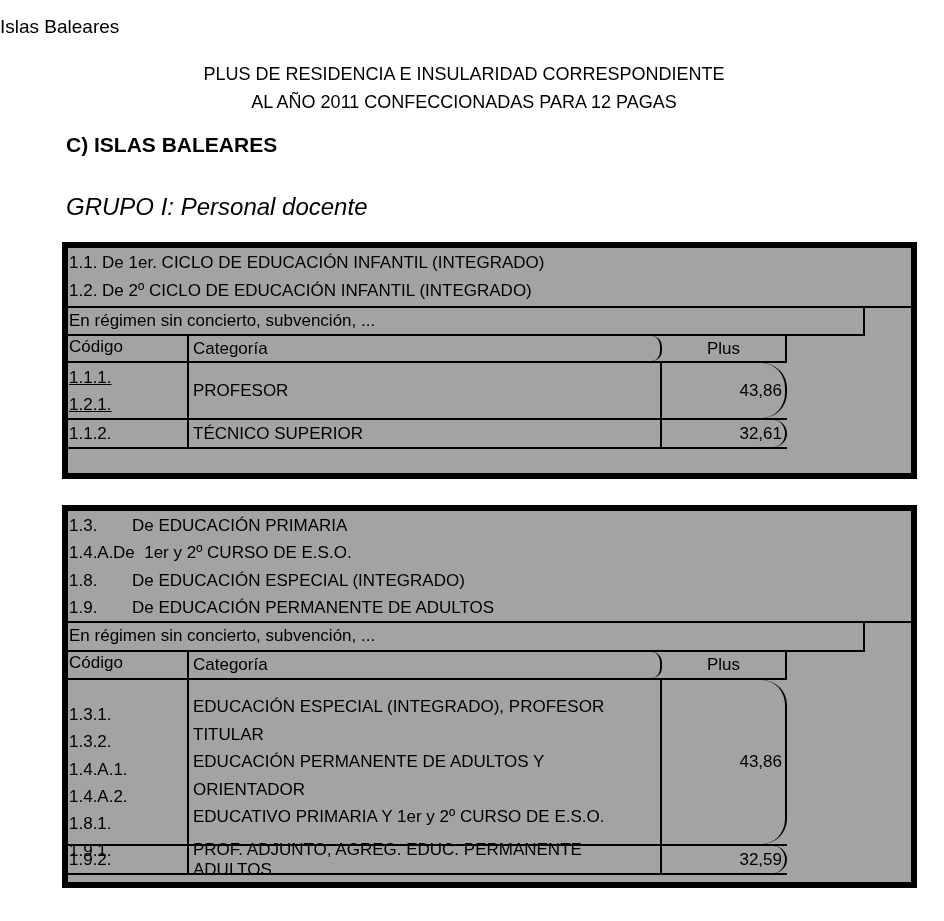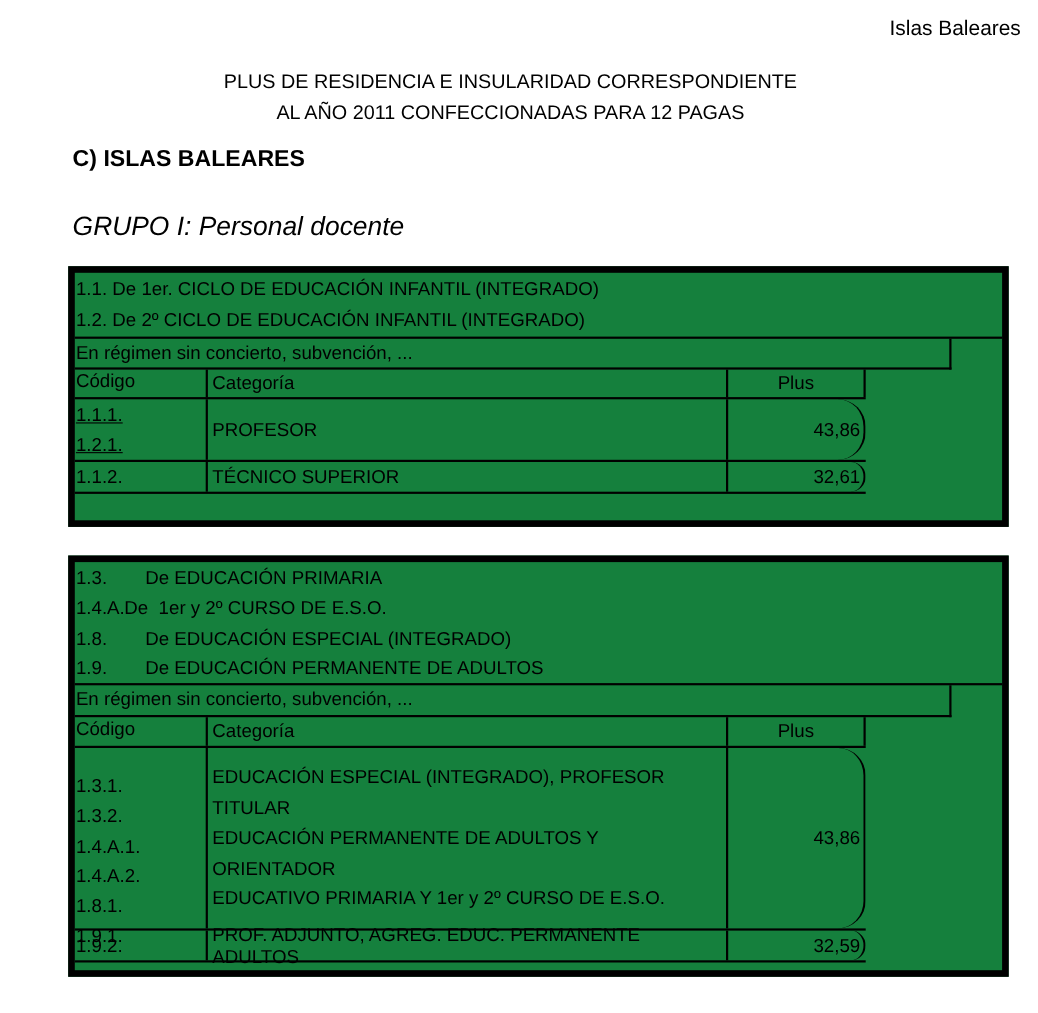--- a/index.html
+++ b/index.html
@@ -2,28 +2,28 @@
 <html><head>
 <meta charset="utf-8">
 <style>
   html,body { margin:0; padding:0; }
   body {
     width:944px; height:921px; background:#ffffff; color:#000;
     font-family:"Liberation Sans", sans-serif; position:relative; overflow:hidden;
   }
   .abs { position:absolute; }
 
-  .doc-title   { top:16px;  left:0; width:928px; text-align:right; font-size:19px; }
+  .doc-title   { top:16px;  left:0; width:928px; text-align:left; font-size:19px; }
   .doc-sub     { top:60px;  left:0; width:928px; text-align:center; font-size:18px; line-height:28px; }
   .h-c         { top:133px; left:66px; font-size:21px; font-weight:bold; }
   .h-g         { top:193px; left:66px; font-size:24px; font-style:italic; }
 
   .tbl {
     position:absolute; left:62px; width:855px; border:6px solid #000;
-    box-sizing:border-box; background:#15803d; display:flex; flex-direction:column;
+    box-sizing:border-box; background:#a3a3a3; display:flex; flex-direction:column;
   }
   #t1 { top:242px; height:237px; }
   #t2 { top:505px; height:383px; }
 
   .sect { border-bottom:2px solid #000; box-sizing:border-box; padding:1px 0 0 1px; font-size:17px; }
   #t1 .sect { height:60px;  line-height:28px; }
   #t2 .sect { height:112px; line-height:27.3px; }
   .sect-line { white-space:pre; }
   .sec-code { display:inline-block; width:63px; }
   .sect .sect-line:nth-child(2) .sec-code { width:44px; }
@@ -40,21 +40,21 @@
   .c-cod  { width:121px; border-right:2px solid #000; box-sizing:border-box; padding:1px 0 0 1px; }
   .c-cat  { width:473px; border-right:2px solid #000; box-sizing:border-box; padding-left:4px;
             display:flex; flex-direction:column; justify-content:center; }
   .c-plus { width:125px; border-right:2px solid #000; box-sizing:border-box;
             display:flex; align-items:center; }
   .c-plus.hdr { justify-content:center; }
   .c-plus.val { justify-content:flex-end; padding-right:3px;border-radius:25px; }
 
   #t1 .g-header { height:27px; } #t2 .g-header { height:28px; }
   .g-header .c-cod, .g-header .c-cat { justify-content:center; }
-  .g-header .c-cat { line-height:24px; }
+  .g-header .c-cat { line-height:24px;border-radius:10px; }
   .r-two  { height:57px; }  .r-two .c-cod { line-height:27px;text-decoration:underline; }
   .r-std  { height:29px; }  .r-std .c-cod { line-height:26px; }
   .r-big  { height:166px; } .r-big .c-cod { line-height:27.3px; padding-top:21px; }
   .r-big .c-cat { line-height:27.5px; }
   .filler { flex:1; }
 </style>
 </head>
 <body>
 
 <div class="abs doc-title">Islas Baleares</div>

